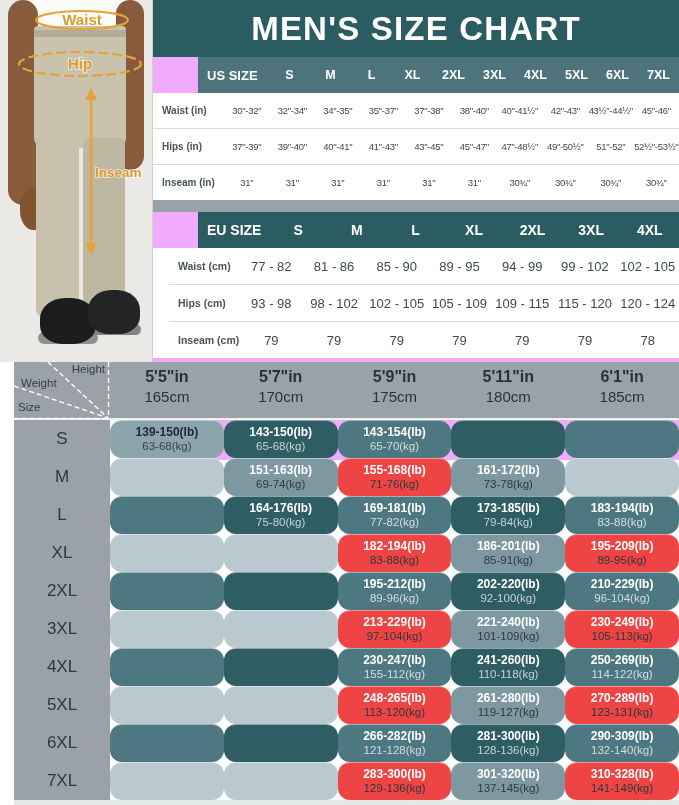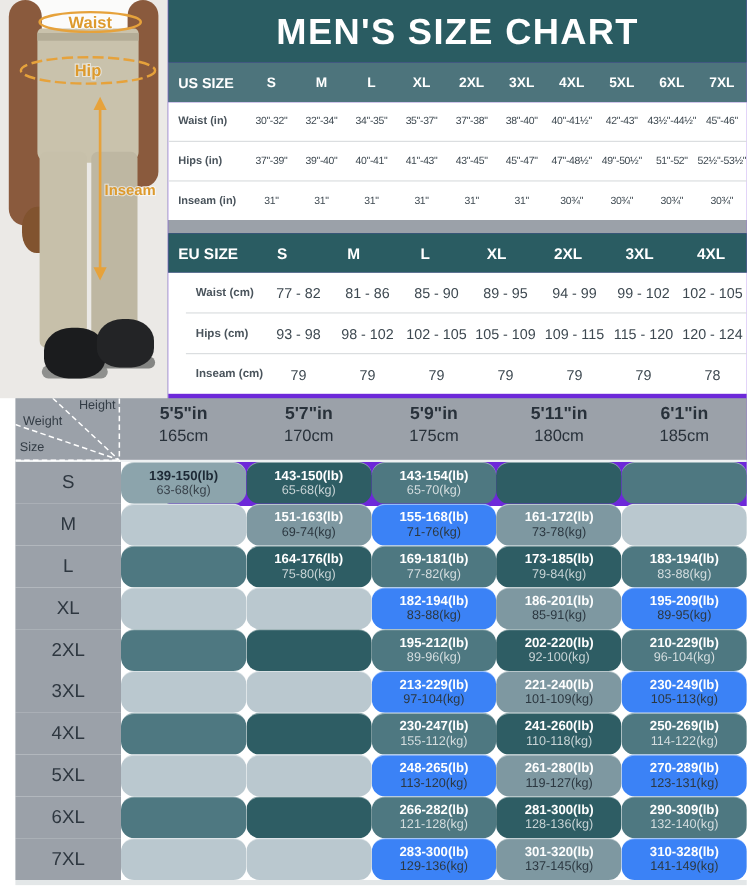--- a/index.html
+++ b/index.html
@@ -18,25 +18,25 @@
   .ph-leg-r{position:absolute;left:83px;top:138px;width:42px;height:168px;background:#beb7a2;border-radius:6px;}
   .ph-shoe-l{position:absolute;left:40px;top:298px;width:56px;height:46px;background:#1b1c1e;border-radius:45% 45% 40% 40%;}
   .ph-shoe-r{position:absolute;left:88px;top:290px;width:52px;height:44px;background:#232426;border-radius:45% 45% 40% 40%;}
   .ph-sole-l{position:absolute;left:38px;top:332px;width:60px;height:12px;background:#8f908e;border-radius:6px;}
   .ph-sole-r{position:absolute;left:87px;top:324px;width:54px;height:11px;background:#848583;border-radius:6px;}
   .ph-annot{position:absolute;left:0;top:0;width:152px;height:362px;}
   .ph-annot text{font-family:"Liberation Sans","DejaVu Sans",sans-serif;font-weight:bold;
                  paint-order:stroke;stroke:rgba(255,255,255,.55);stroke-width:2px;}
 
   
-  .right-panel{position:absolute;left:152px;top:0;width:527px;height:460px;background:#6d28d9;
+  .right-panel{position:absolute;left:152px;top:0;width:527px;height:460px;background:#f0abfc;
                border-left:1px solid #cdd2d4;box-sizing:border-box;}
   .title-bar{height:57px;background:#2a5c62;display:flex;align-items:center;justify-content:center;}
   .title-bar span{color:#fff;font-size:33px;font-weight:800;letter-spacing:1.2px;}
-  .size-bar{display:flex;align-items:center;color:#fff;font-weight:bold;}
+  .size-bar{display:flex;align-items:center;color:#fff;font-weight:bold;margin-left:45px;}
   .size-bar.us{height:36px;background:#4d747c;font-size:12.5px;}
   .size-bar.eu{height:36px;background:#2a5c62;font-size:14px;}
   .size-bar .bar-label{flex:0 0 62px;padding-left:9px;font-size:13px;}
   .size-bar.eu .bar-label{font-size:14px;}
   .size-cols{flex:1;display:flex;}
   .size-cols span{flex:1;text-align:center;}
   .meas-body{display:flex;flex-direction:column;background:#fff;}
   .meas-body.us{height:107px;}
   .meas-body.eu{height:110px;padding-left:16px;}
   .meas-row{flex:1;display:flex;align-items:center;}
@@ -64,21 +64,21 @@
   .mx-col .cm{font-size:15px;margin-top:2px;}
   .mx-row{height:38px;display:flex;}
   .mx-size{flex:0 0 96px;background:#9ba1a9;color:#2e3740;font-size:17px;
            display:flex;align-items:center;justify-content:center;}
   .mx-cell{flex:1;display:flex;flex-direction:column;align-items:center;justify-content:center;
            line-height:1.15;border-top:1px solid rgba(255,255,255,.45);box-sizing:border-box;border-radius:12px;}
   .mx-cell .lb{font-size:12px;font-weight:bold;}
   .mx-cell .kg{font-size:11.5px;}
   .c-td{background:#2e5d64;}  .c-td .lb{color:#fff;}      .c-td .kg{color:#c7d3d5;}
   .c-tm{background:#4e7881;}  .c-tm .lb{color:#fff;}      .c-tm .kg{color:#d4dddf;}
-  .c-gd{background:#3b82f6;}  .c-gd .lb{color:#fdfefe;}   .c-gd .kg{color:#2c3841;}
+  .c-gd{background:#ef4444;}  .c-gd .lb{color:#fdfefe;}   .c-gd .kg{color:#2c3841;}
   .c-g2{background:#7e98a1;}  .c-g2 .lb{color:#fdfefe;}   .c-g2 .kg{color:#2c3841;}
   .c-sx{background:#8ca4ac;}  .c-sx .lb{color:#1d2935;}   .c-sx .kg{color:#39434c;}
   .c-le{background:#bac8cf;}
   .c-tme{background:#4e7881;}
   .c-tde{background:#2e5d64;}
   .bottom-strip{position:absolute;left:14px;top:800px;width:665px;height:5px;background:#e3e7e8;}
 </style>
 </head>
 <body>
 

